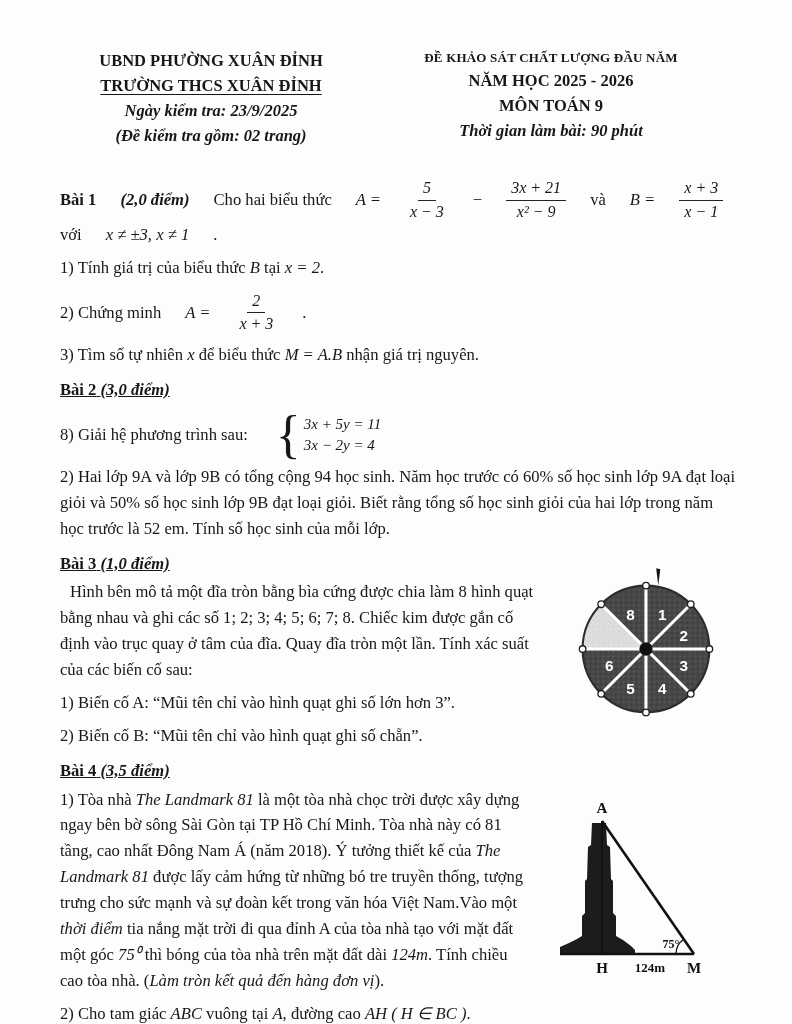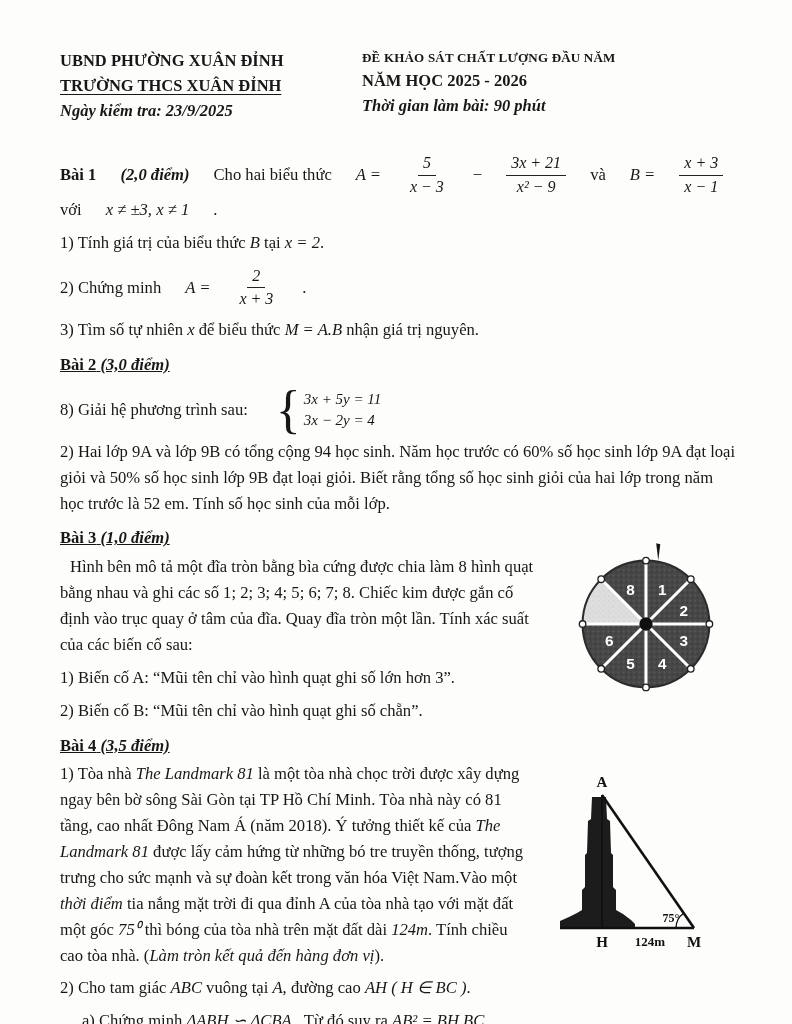--- a/index.html
+++ b/index.html
@@ -2,21 +2,21 @@
 <html><head>
 <meta charset="utf-8">
 <style>
   * { margin:0; padding:0; box-sizing:border-box; }
   html,body { width:792px; height:1024px; }
   body { background:#e9e9e9; font-family:"Liberation Serif", serif; color:#171717; }
   .page { width:792px; height:1024px; background:#fdfdfb; padding:48px 52px 0 60px; overflow:hidden; }
 
   
   .hdr { display:flex; }
-  .hcol { text-align:left; line-height:1.52; }
+  .hcol { text-align:center; line-height:1.52; }
   .hleft { width:302px; font-size:16.5px; }
   .hright { flex:1; font-size:16.5px; }
   .b { font-weight:bold; }
   .bi { font-weight:bold; font-style:italic; }
   .u { text-decoration:underline; text-underline-offset:3px; }
   .h-title { font-size:13px; font-weight:bold; letter-spacing:.2px; }
 
   main { margin-top:30px; font-size:16.6px; line-height:1.56; }
   .m-row { display:flex; align-items:center; flex-wrap:wrap; column-gap:24px; margin:10px 0 6px; }
   .q { margin:7px 0; }
@@ -40,24 +40,26 @@
 </head>
 <body>
 
 <div class="page">
 
   <header class="hdr">
     <div class="hcol hleft">
       <div class="b">UBND PHƯỜNG XUÂN ĐỈNH</div>
       <div class="b u">TRƯỜNG THCS XUÂN ĐỈNH</div>
       <div class="bi">Ngày kiểm tra: 23/9/2025</div>
+      <div class="bi">(Đề kiểm tra gồm: 02 trang)</div>
     </div>
     <div class="hcol hright">
       <div class="h-title">ĐỀ KHẢO SÁT CHẤT LƯỢNG ĐẦU NĂM</div>
       <div class="b">NĂM HỌC 2025 - 2026</div>
+      <div class="b">MÔN TOÁN 9</div>
       <div class="bi">Thời gian làm bài: 90 phút</div>
     </div>
   </header>
 
   <main>
 
     <p class="m-row">
       <b>Bài 1</b>
         <b class="bi">(2,0 điểm)</b>
         <span>Cho hai biểu thức</span>

